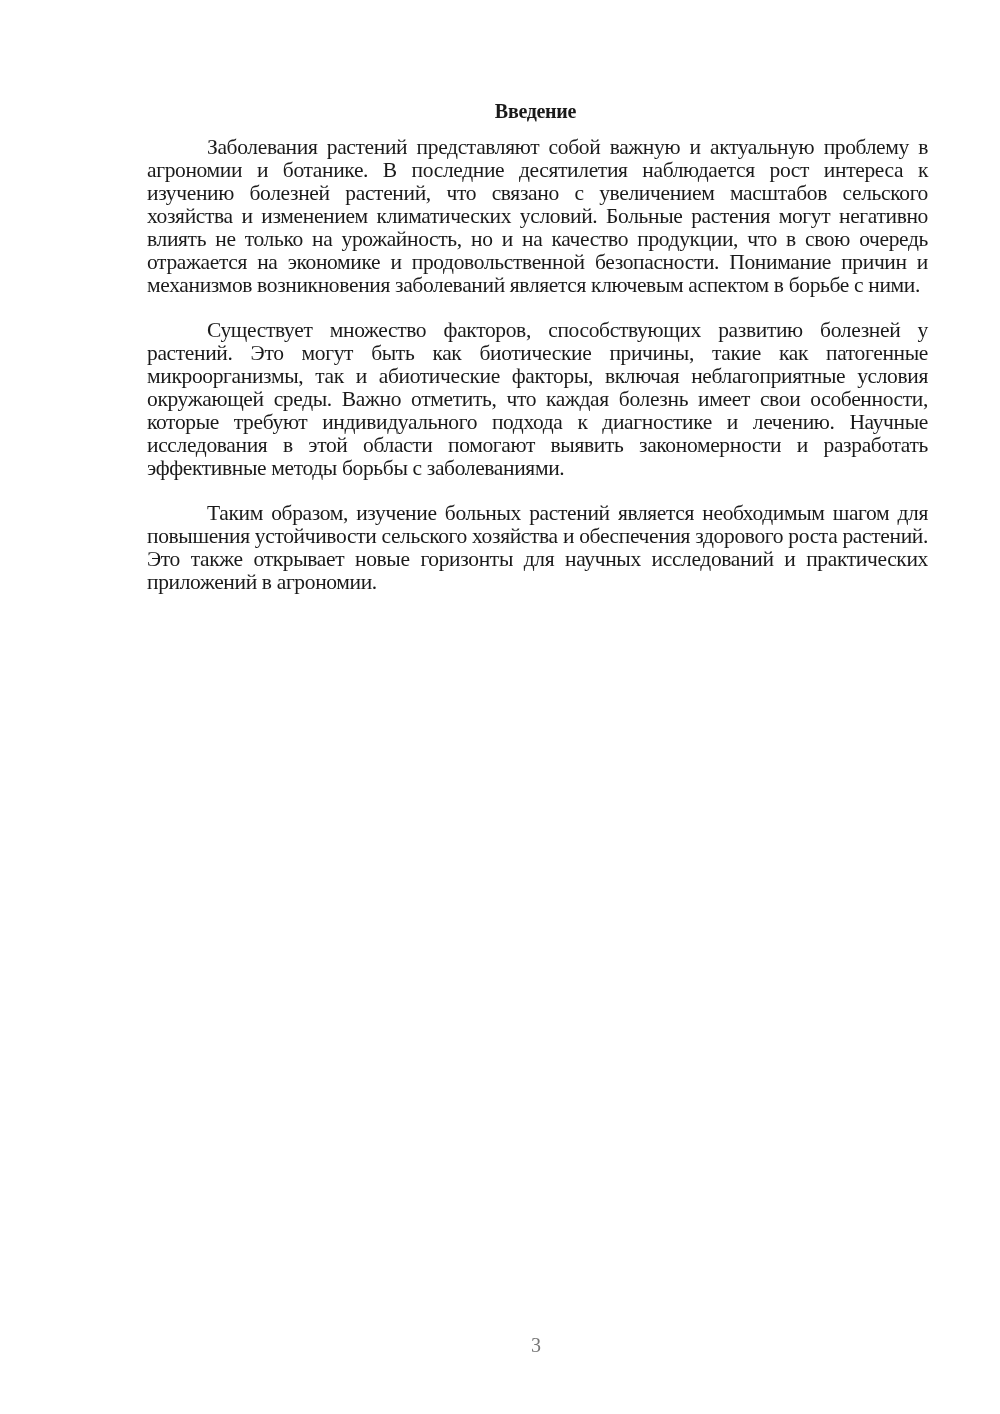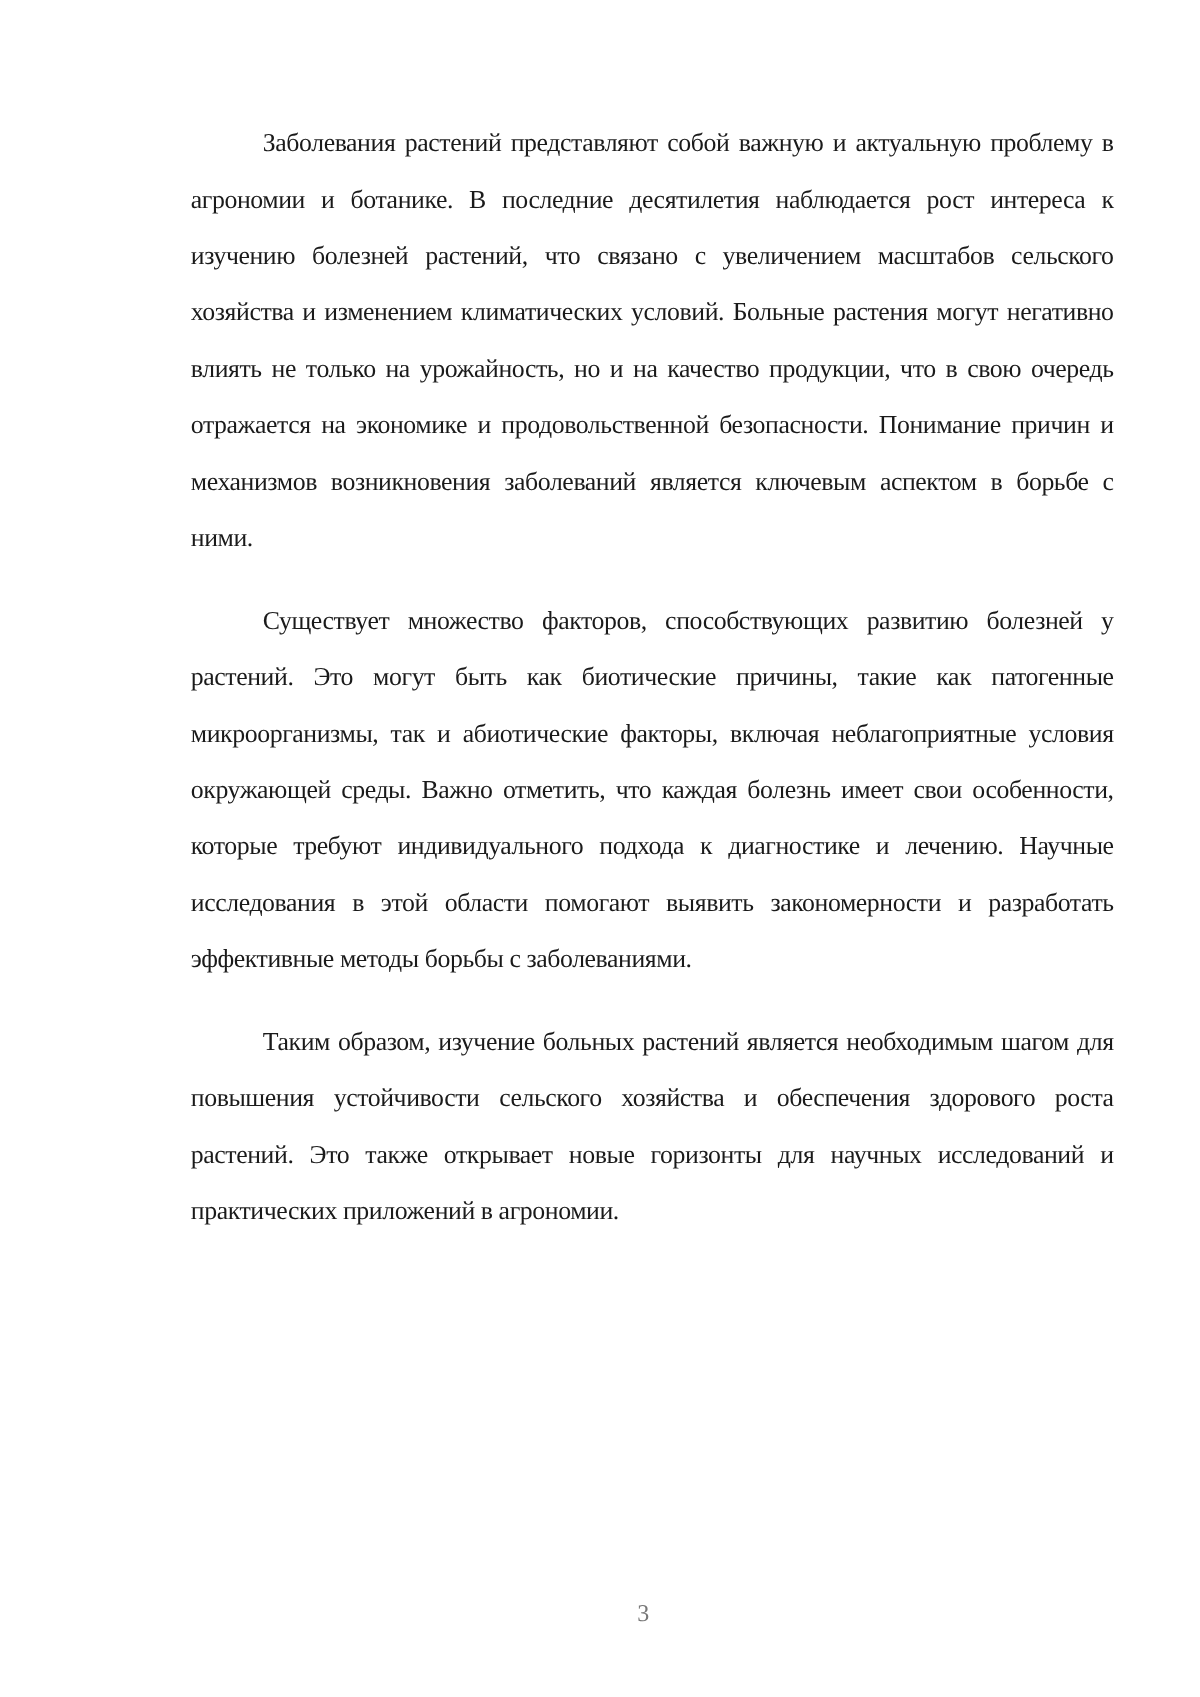--- a/index.html
+++ b/index.html
@@ -32,40 +32,41 @@
     .title {
       text-align: center;
       font-weight: bold;
       font-size: 20px;
       line-height: 30px;
       margin: 0 0 10px 0;
       letter-spacing: -0.3px;
     }
     .para {
       font-size: 21.5px;
-      line-height: 47px;
+      line-height: 23px;
       text-align: justify;
       text-indent: 60px;
-      margin: 0 0 22px 16px;
+      margin: 0 0 22px 4px;
       letter-spacing: -0.35px;
       word-spacing: 0px;
     }
     .page-number {
       position: absolute;
       left: 0;
       width: 1072px;
       top: 1334px;
       text-align: center;
       font-size: 20px;
       color: #777777;
     }
   </style>
 </head>
 <body>
 
 <div class="page">
   <div class="content">
+    <h1 class="title">Введение</h1>
     <p class="para">Заболевания растений представляют собой важную и актуальную проблему в агрономии и ботанике. В последние десятилетия наблюдается рост интереса к изучению болезней растений, что связано с увеличением масштабов сельского хозяйства и изменением климатических условий. Больные растения могут негативно влиять не только на урожайность, но и на качество продукции, что в свою очередь отражается на экономике и продовольственной безопасности. Понимание причин и механизмов возникновения заболеваний является ключевым аспектом в борьбе с ними.</p>
     <p class="para">Существует множество факторов, способствующих развитию болезней у растений. Это могут быть как биотические причины, такие как патогенные микроорганизмы, так и абиотические факторы, включая неблагоприятные условия окружающей среды. Важно отметить, что каждая болезнь имеет свои особенности, которые требуют индивидуального подхода к диагностике и лечению. Научные исследования в этой области помогают выявить закономерности и разработать эффективные методы борьбы с заболеваниями.</p>
     <p class="para">Таким образом, изучение больных растений является необходимым шагом для повышения устойчивости сельского хозяйства и обеспечения здорового роста растений. Это также открывает новые горизонты для научных исследований и практических приложений в агрономии.</p>
   </div>
   <div class="page-number">3</div>
 </div>
 
 </body></html>

